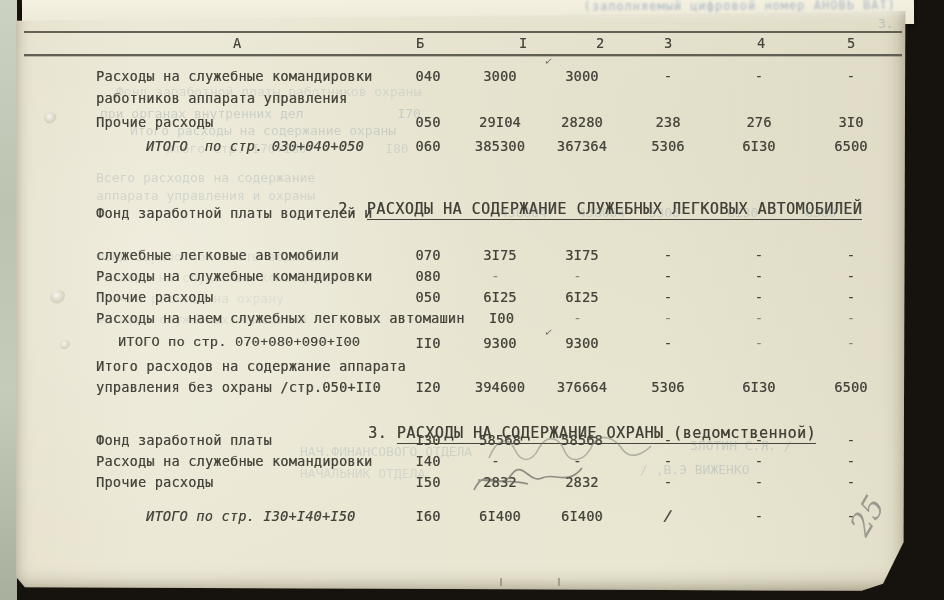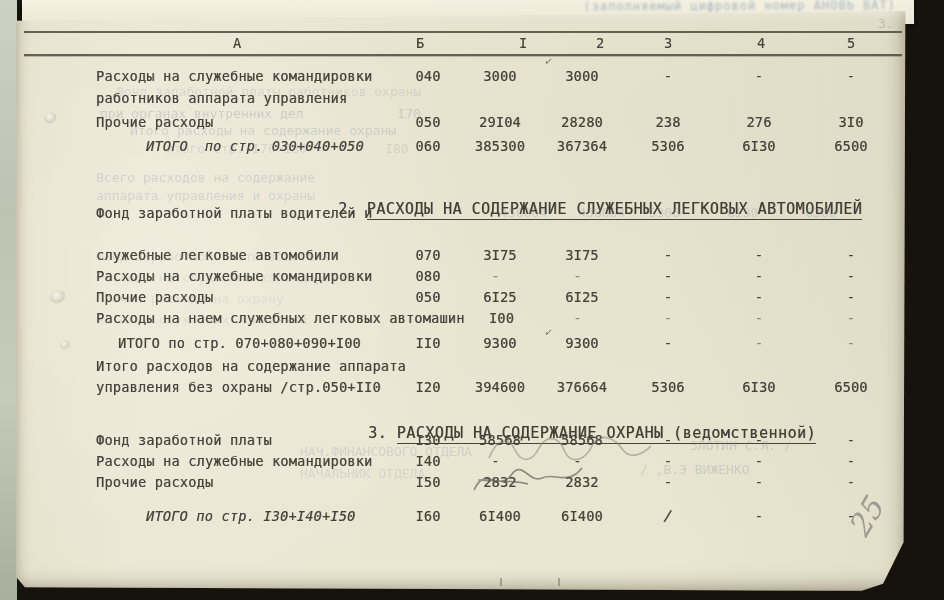--- a/index.html
+++ b/index.html
@@ -53,21 +53,21 @@
     font-size:13.5px;line-height:20px;letter-spacing:.25px;
     color:#44423a;text-shadow:.45px 0 0 rgba(68,66,56,.55);
   }
   .row.special{grid-template-columns:364px 83px 81px 88px 94px 90px;}
   .cell{white-space:pre;}
   .code{text-align:center;}
   .c1,.c2{text-align:center;padding-right:3px;}
   .c3,.c4,.c5{text-align:center;}
   .c1.dash,.c2.dash{padding-right:12px;}
   .ind1{padding-left:50px;font-style:italic;}
-  .ind2{padding-left:22px;}
+  .ind2{padding-left:22px;font-family:Liberation Mono, monospace;}
   .faint{opacity:.55;}
   .hand-slash{font-size:15px;transform:rotate(6deg);color:#4a4840;}
   .sec{
     position:absolute;font-size:15px;letter-spacing:.5px;
     color:#403e35;text-shadow:.45px 0 0 rgba(64,62,53,.6);white-space:pre;
   }
   .sec .title{border-bottom:1.3px solid #45433a;padding-bottom:1px;}
   .ghost{
     position:absolute;font-size:13px;white-space:pre;
     color:#7c93a0;filter:blur(.5px);

